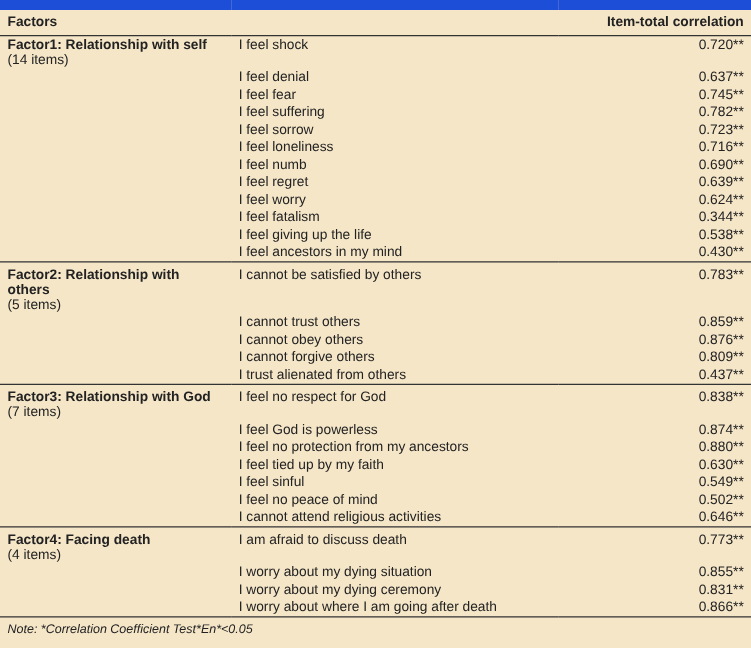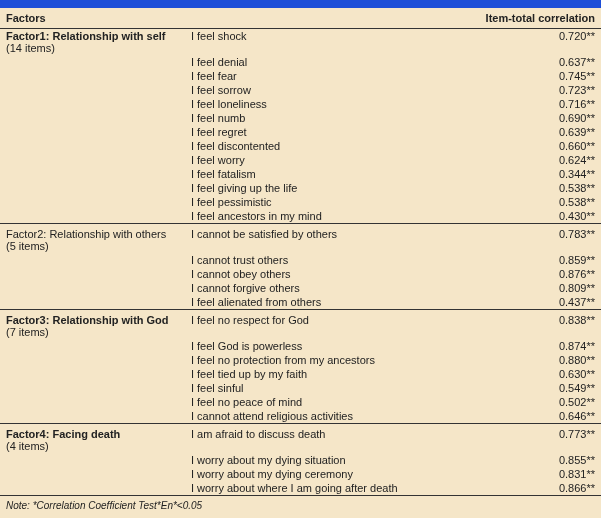--- a/index.html
+++ b/index.html
@@ -74,91 +74,86 @@
           <td>I feel denial</td>
           <td class="correlation">0.637**</td>
         </tr>
         <tr>
           <td></td>
           <td>I feel fear</td>
           <td class="correlation">0.745**</td>
         </tr>
         <tr>
           <td></td>
+          <td>I feel suffering</td>
+          <td class="correlation">0.782**</td>
+        </tr>
+        <tr>
+          <td></td>
           <td>I feel sorrow</td>
           <td class="correlation">0.723**</td>
         </tr>
         <tr>
           <td></td>
           <td>I feel loneliness</td>
           <td class="correlation">0.716**</td>
         </tr>
         <tr>
           <td></td>
           <td>I feel numb</td>
           <td class="correlation">0.690**</td>
         </tr>
         <tr>
           <td></td>
           <td>I feel regret</td>
           <td class="correlation">0.639**</td>
         </tr>
         <tr>
           <td></td>
-          <td>I feel discontented</td>
-          <td class="correlation">0.660**</td>
-        </tr>
-        <tr>
-          <td></td>
           <td>I feel worry</td>
           <td class="correlation">0.624**</td>
         </tr>
         <tr>
           <td></td>
           <td>I feel fatalism</td>
           <td class="correlation">0.344**</td>
         </tr>
         <tr>
           <td></td>
           <td>I feel giving up the life</td>
           <td class="correlation">0.538**</td>
         </tr>
         <tr>
           <td></td>
-          <td>I feel pessimistic</td>
-          <td class="correlation">0.538**</td>
-        </tr>
-        <tr>
-          <td></td>
           <td>I feel ancestors in my mind</td>
           <td class="correlation">0.430**</td>
         </tr>
         <tr class="section-divider">
-          <td><span style="font-weight:normal;text-align:right;">Factor2: Relationship with others</span><br><span>(5 items)</span></td>
+          <td><span style="font-weight:bold;text-align:right;">Factor2: Relationship with others</span><br><span>(5 items)</span></td>
           <td>I cannot be satisfied by others</td>
           <td class="correlation">0.783**</td>
         </tr>
         <tr>
           <td></td>
           <td>I cannot trust others</td>
           <td class="correlation">0.859**</td>
         </tr>
         <tr>
           <td></td>
           <td>I cannot obey others</td>
           <td class="correlation">0.876**</td>
         </tr>
         <tr>
           <td></td>
           <td>I cannot forgive others</td>
           <td class="correlation">0.809**</td>
         </tr>
         <tr>
           <td></td>
-          <td>I feel alienated from others</td>
+          <td>I trust alienated from others</td>
           <td class="correlation">0.437**</td>
         </tr>
         <tr class="section-divider">
           <td><span style="font-weight:bold;">Factor3: Relationship with God</span><br><span>(7 items)</span></td>
           <td>I feel no respect for God</td>
           <td class="correlation">0.838**</td>
         </tr>
         <tr>
           <td></td>
           <td>I feel God is powerless</td>

